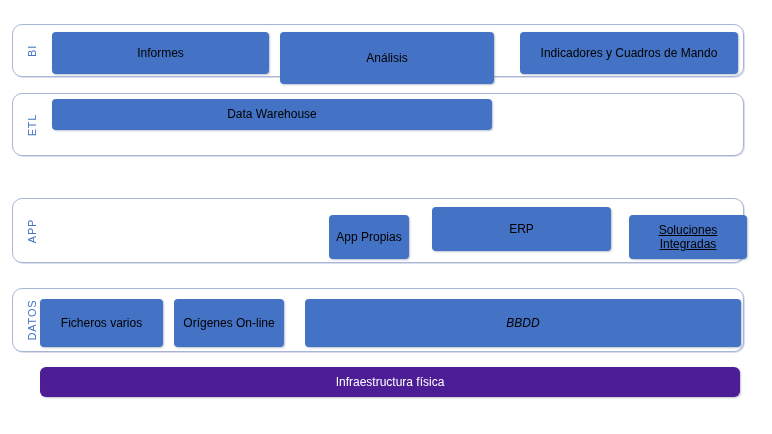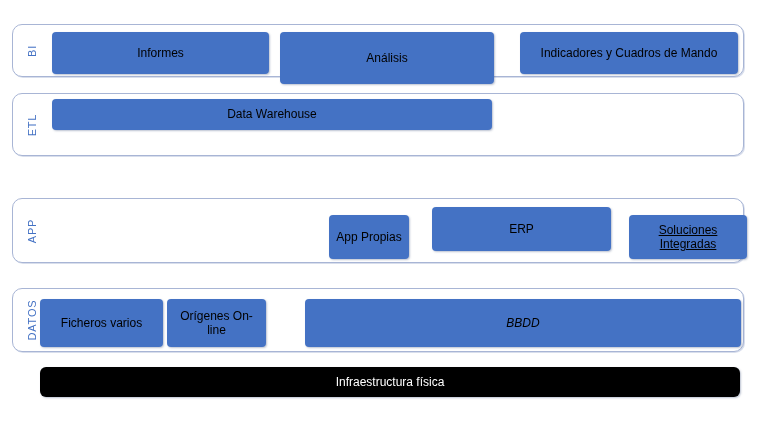--- a/index.html
+++ b/index.html
@@ -73,31 +73,31 @@
   .box-analisis     { left: 267px; top: 7px;  width: 214px; height: 52px; }
   .box-indicadores  { left: 507px; top: 7px;  width: 218px; height: 42px; }
   
   .box-dwh          { left: 39px;  top: 5px;  width: 440px; height: 31px; }
   
   .box-app-propias  { left: 316px; top: 16px; width: 80px;  height: 44px; }
   .box-erp          { left: 411px; top: 8px; width: 179px; height: 44px; margin-left: 8px; }
   .box-soluciones   { left: 616px; top: 16px; width: 118px; height: 44px; text-decoration: underline; }
   
   .box-ficheros     { left: 27px;  top: 10px; width: 123px; height: 48px; }
-  .box-origenes     { left: 154px; top: 10px; width: 99px; height: 48px; }
+  .box-origenes     { left: 161px; top: 10px; width: 110px; height: 48px; }
   .box-bbdd         { left: 292px; top: 10px; width: 436px; height: 48px; font-style: italic; }
 
   
   .base-bar {
     position: absolute;
     left: 40px;
     top: 367px;
     width: 700px;
     height: 30px;
-    background: #000000;
+    background: #4c1d95;
     border-radius: 6px;
     color: #ffffff;
     font-size: 12px;
     display: flex;
     align-items: center;
     justify-content: center;
     box-shadow: 1px 1px 2px rgba(60, 80, 120, 0.35);
     box-sizing: border-box;
   }
 </style>

